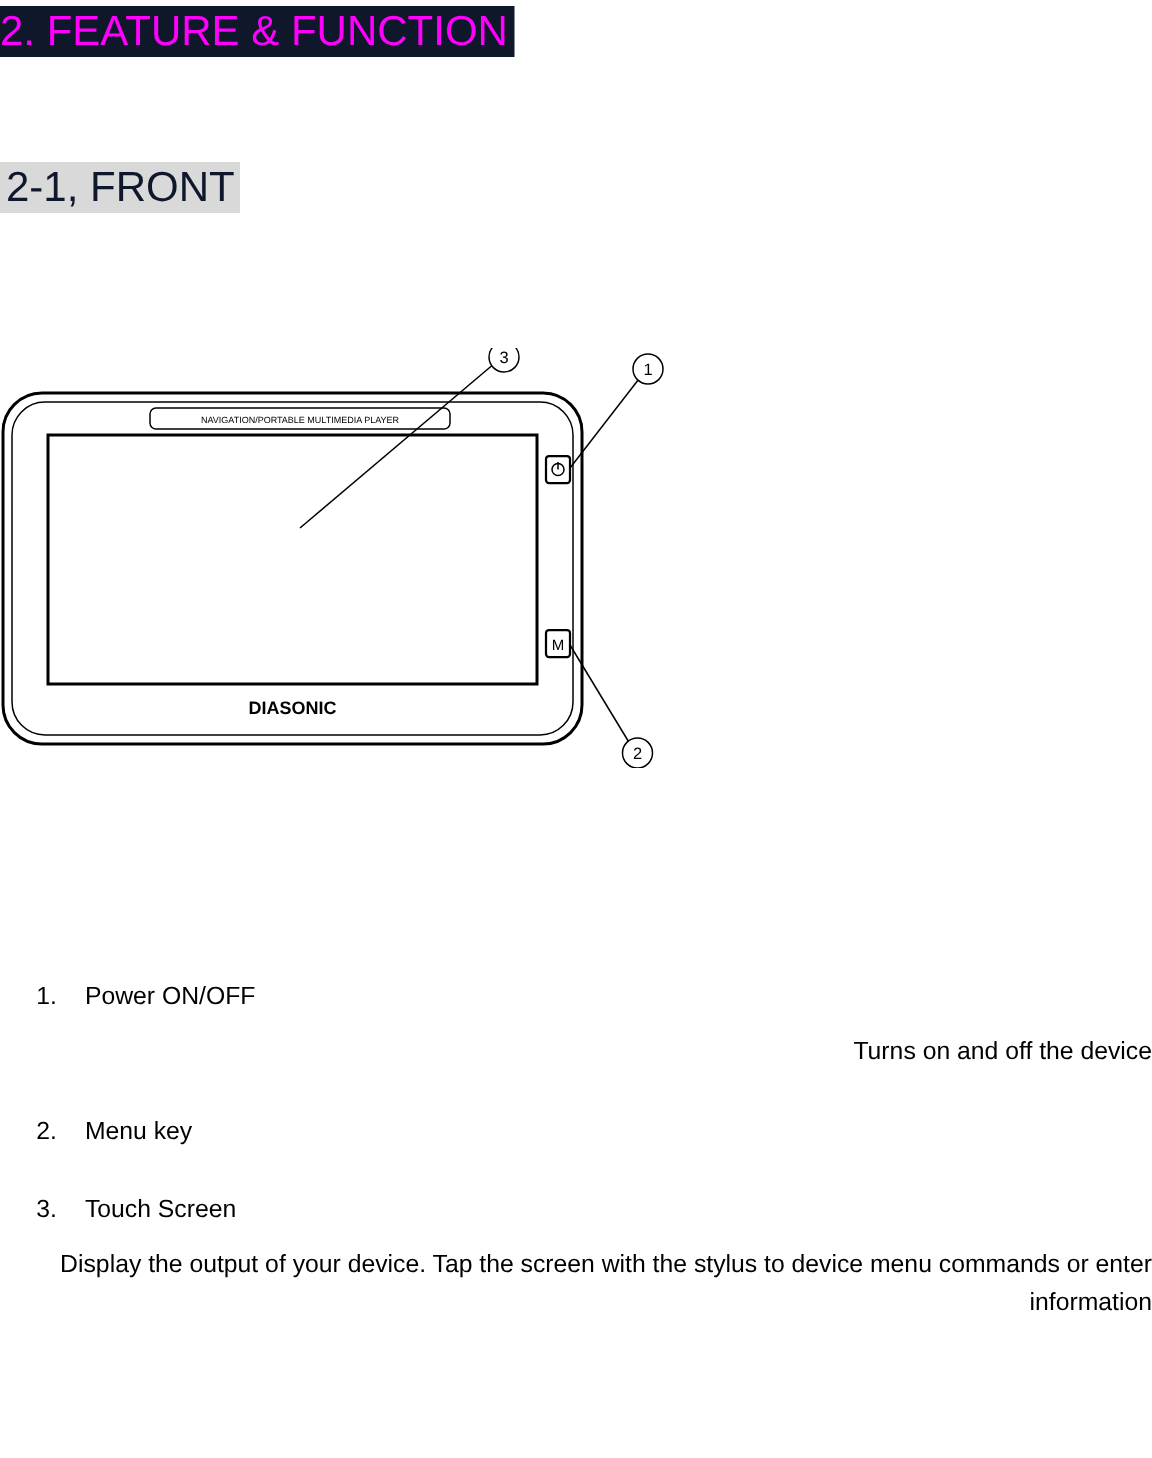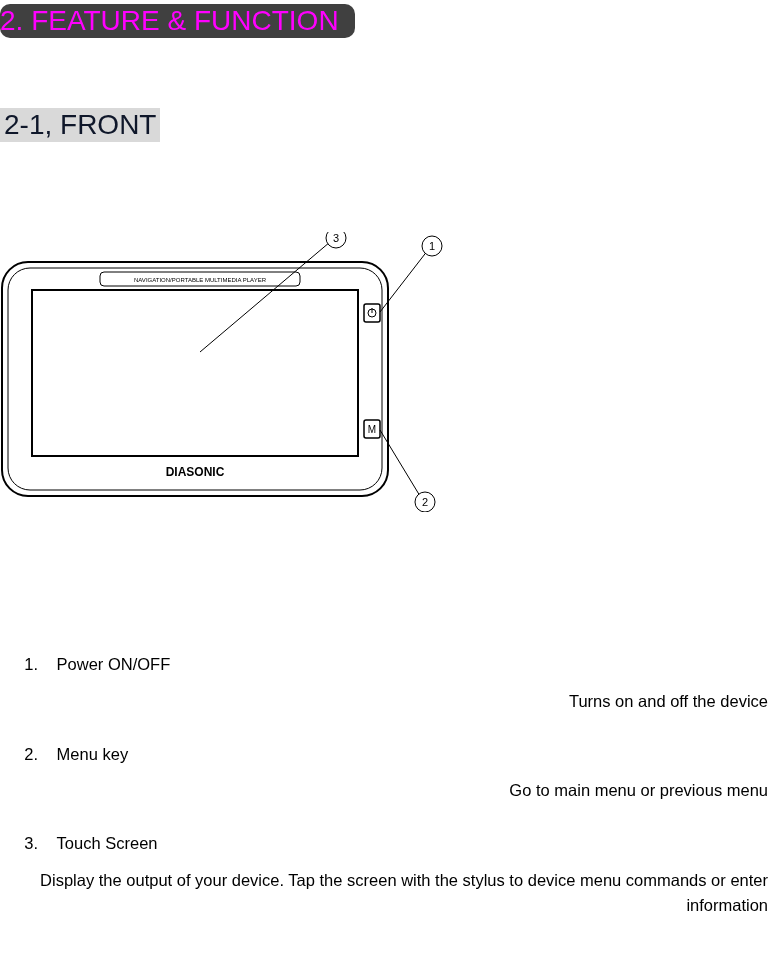--- a/index.html
+++ b/index.html
@@ -9,25 +9,24 @@
     font-family: Arial, Helvetica, sans-serif;
     color: #000;
     background: #fff;
   }
   .page {
     padding: 0 0 20px 0;
   }
   .section-title {
     font-size: 28px;
     color: #ff00ff;
-    background: #404040;
+    background: #0f172a;
     display: inline-block;
-    padding: 1px 16px 1px 0;
+    padding: 1px 4px 1px 0;
     margin: 4px 0 0 0;
-    border-radius: 10px;
   }
   .subsection-title {
     font-size: 28px;
     color: #0f172a;
     background: #d9d9d9;
     display: inline-block;
     padding: 1px 4px 1px 4px;
     margin: 70px 0 0 0;
   }
   .figure-area {
@@ -118,21 +117,20 @@
         <span class="list-item-label">Power ON/OFF</span>
       </div>
       <p class="desc-line">Turns on and off the device</p>
     </div>
 
     <div class="list-block">
       <div class="list-line">
         <span class="list-item-num">2.</span>
         <span class="list-item-label">Menu key</span>
       </div>
-      <p class="desc-line">Go to main menu or previous menu</p>
     </div>
 
     <div class="list-block" style="margin-bottom:0;">
       <div class="list-line">
         <span class="list-item-num">3.</span>
         <span class="list-item-label">Touch Screen</span>
       </div>
       <p class="desc-line">Display the output of your device. Tap the screen with the stylus to device menu commands or enter information</p>
     </div>
 

